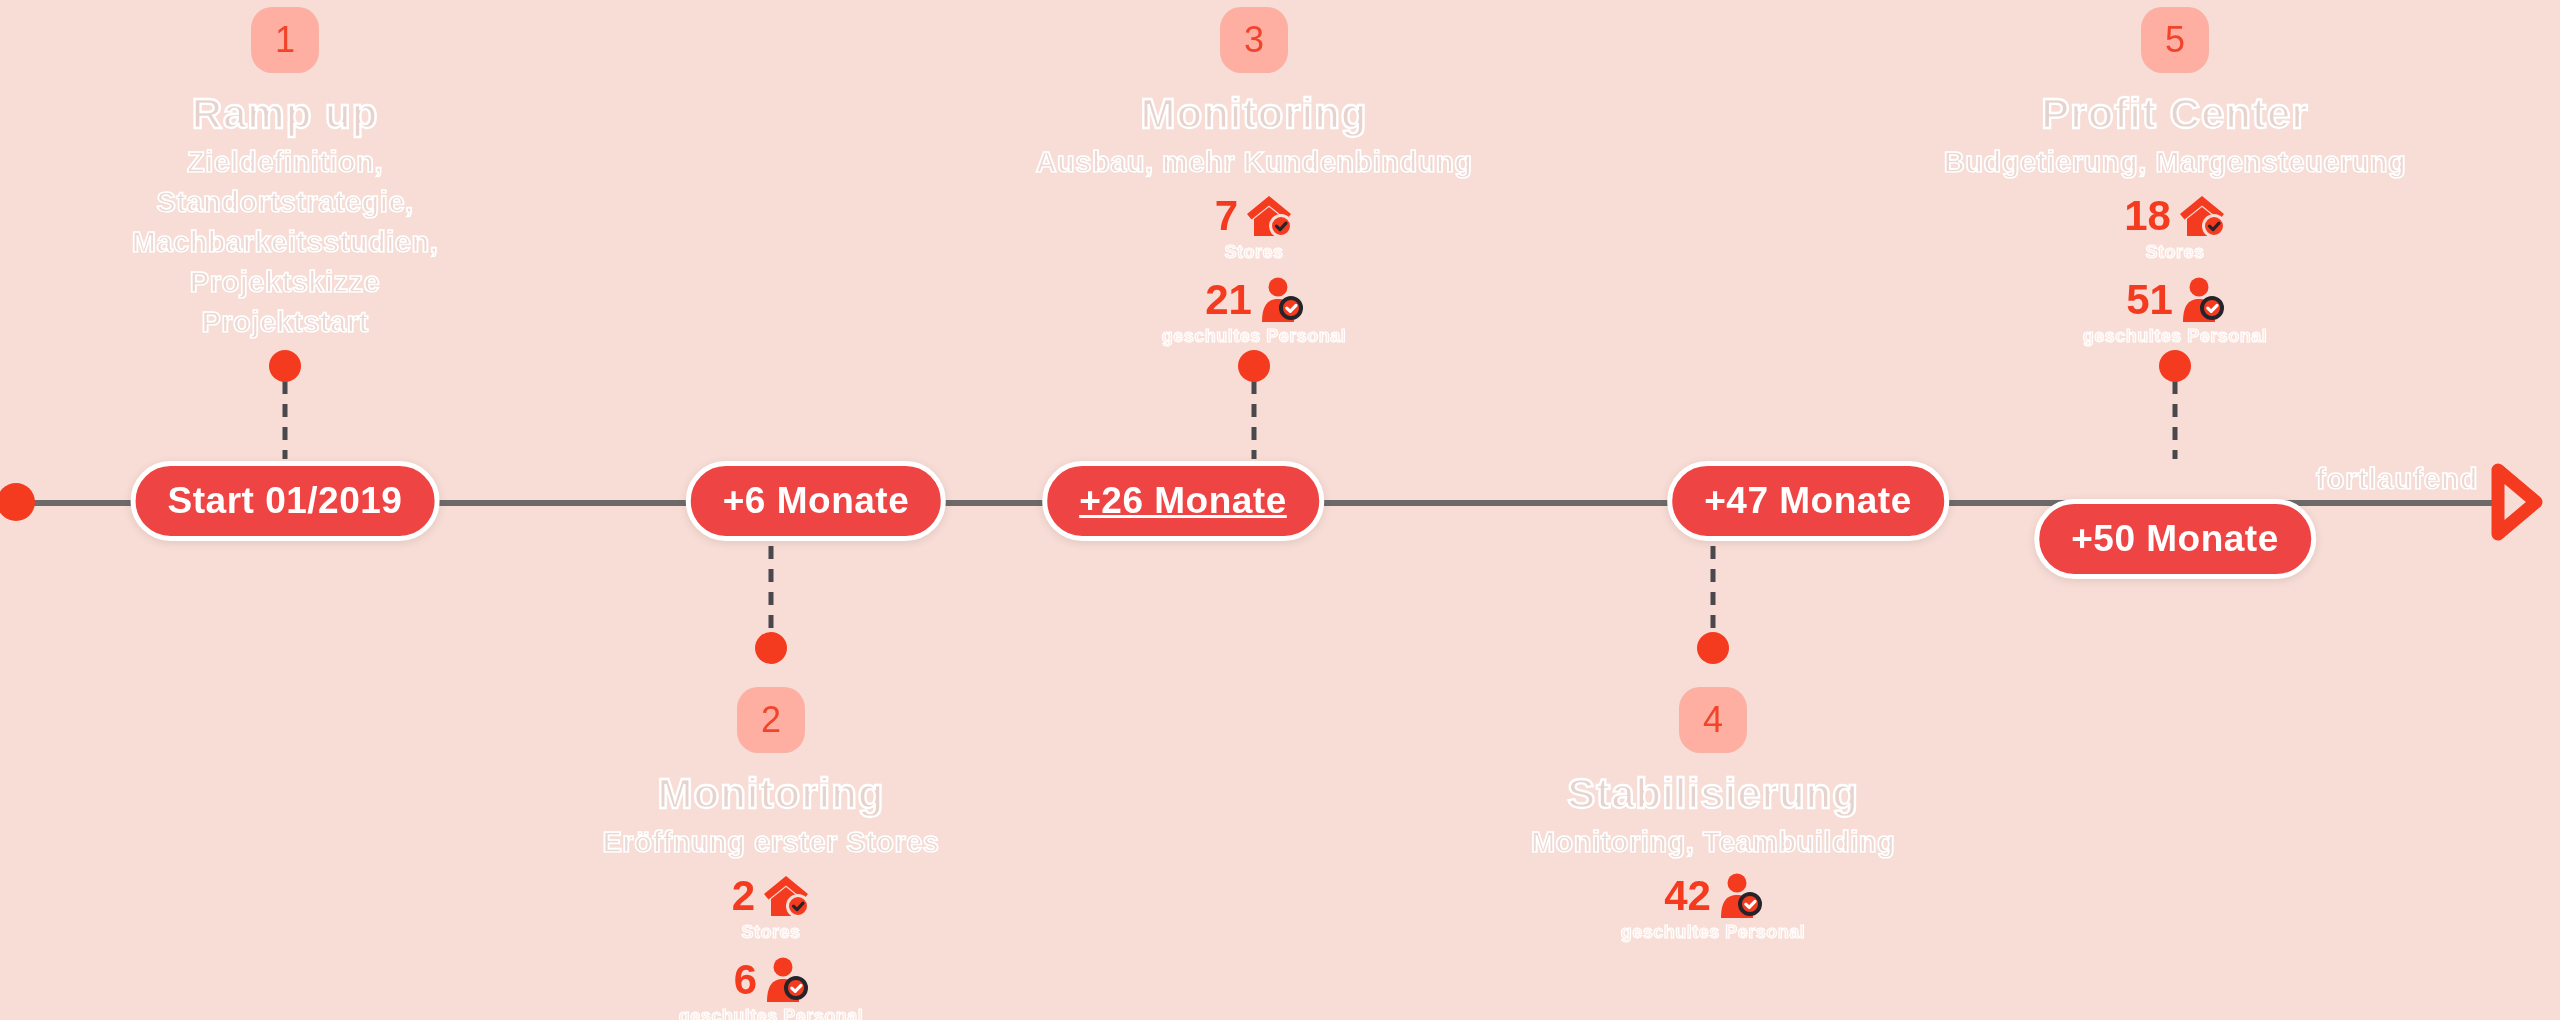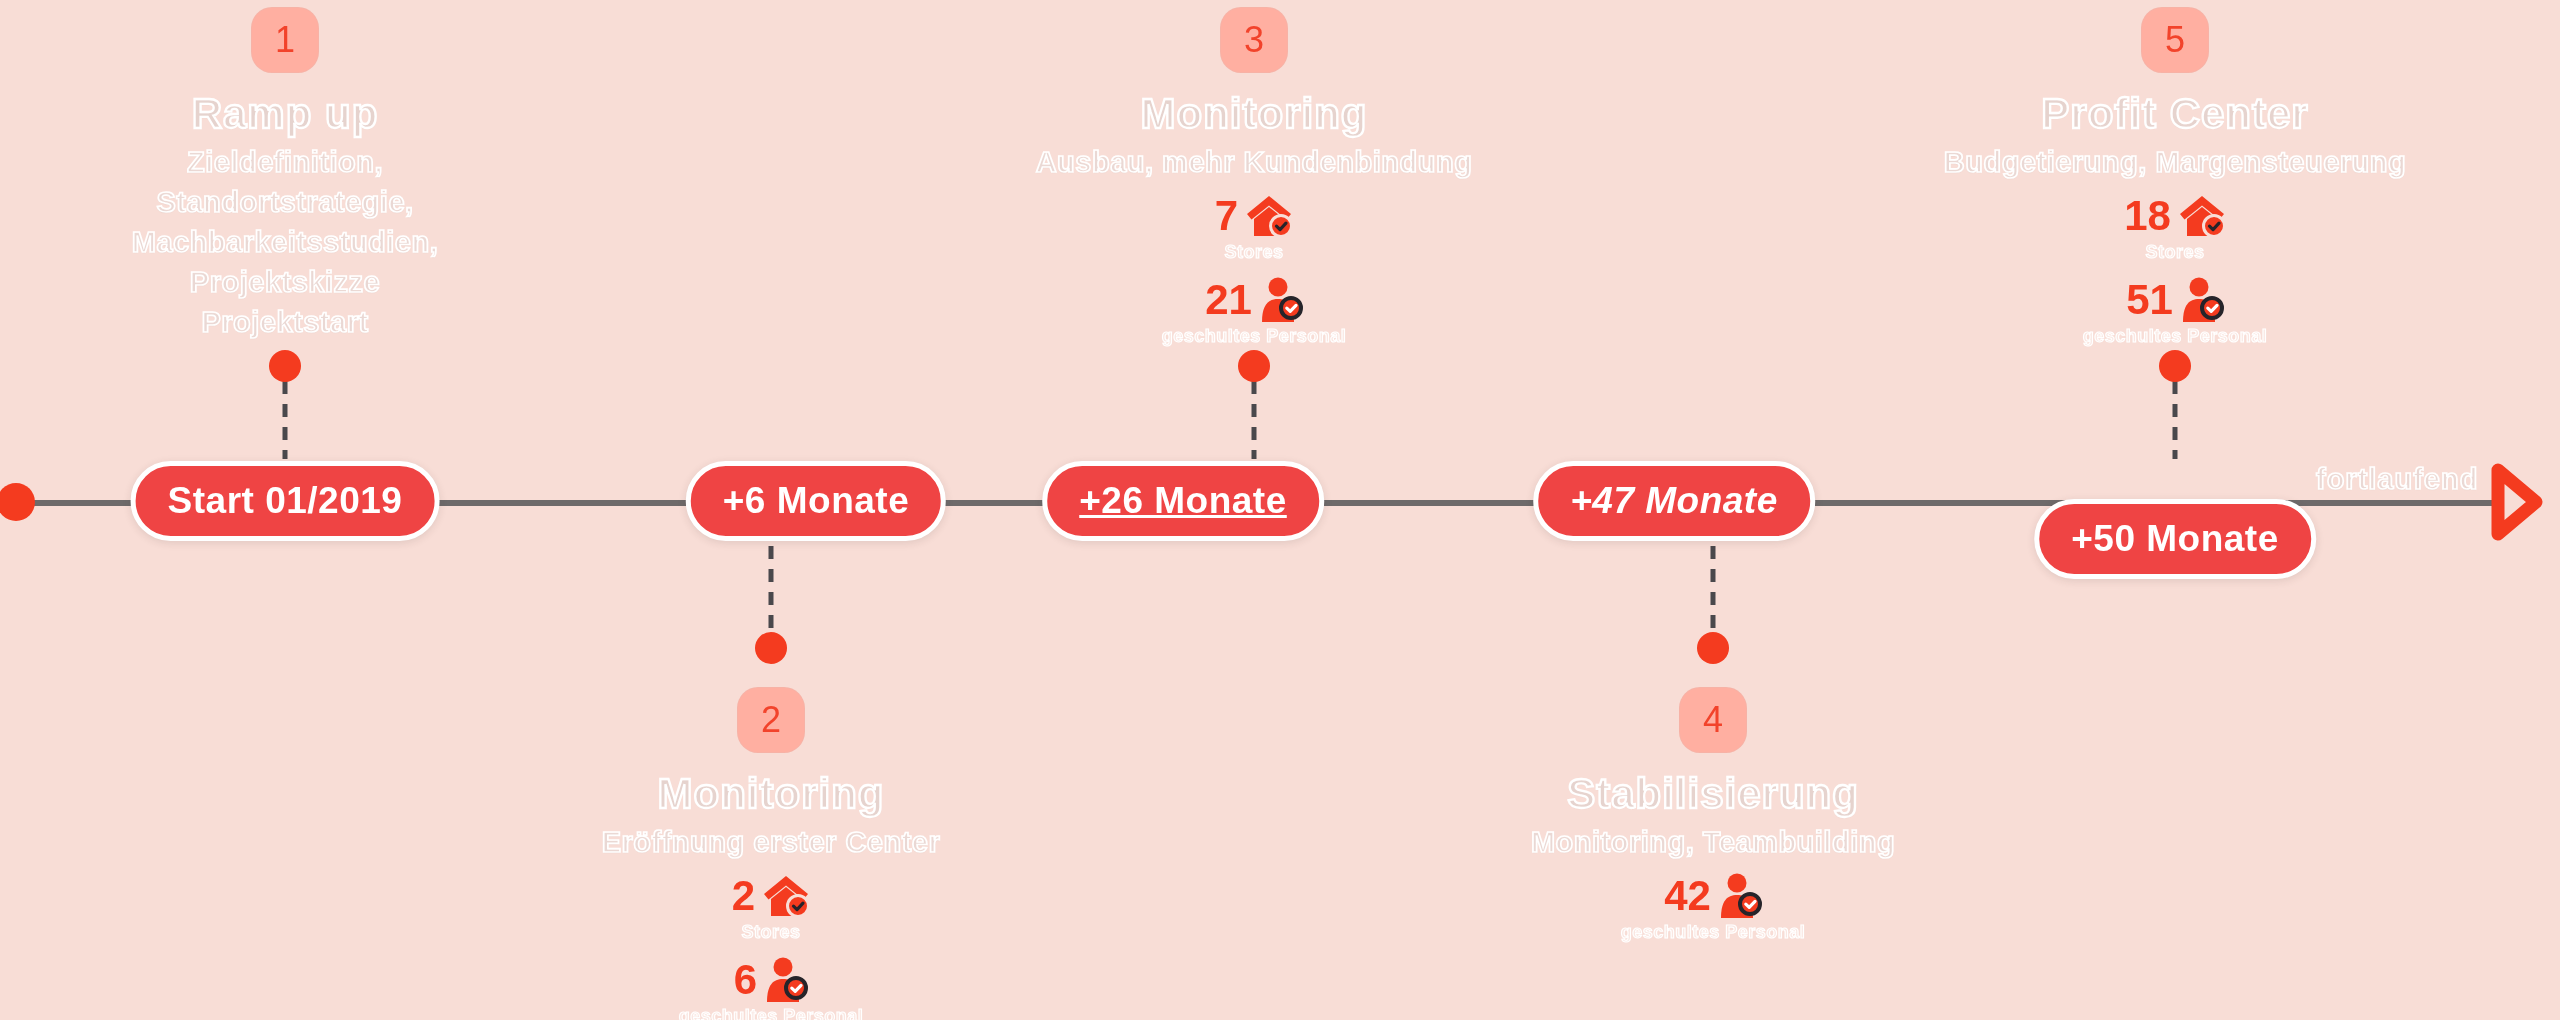--- a/index.html
+++ b/index.html
@@ -82,21 +82,21 @@
       </div>
       <div class="pill" style="left: 816px;"><span>+6 Monate</span></div>
       <div class="connector bottom" style="left: 771px;"></div>
       <div class="dot" style="left: 755px; top: 632px;"></div>
       <div class="milestone bottom" style="left: 771px;">
         <div class="badge">
           <span>2</span>
         </div>
         <div class="m-title outline-lg">Monitoring</div>
         <div class="m-desc">
-          <div class="desc-line outline-md">Eröffnung erster Center</div>
+          <div class="desc-line outline-md">Eröffnung erster Stores</div>
         </div>
         <div class="m-stats">
           <div class="stat">
             <div class="stat-row">
               <span class="stat-value">2</span>
               <span class="stat-icon">
                 <svg width="48" height="44" viewBox="0 0 48 44" aria-hidden="true">
        <path d="M24 2 L46 20 L41.5 25.5 L24 11.5 L6.5 25.5 L2 20 Z" fill="#f43b1f"></path>
        <path d="M9 25 L24 13 L39 25 V42 H9 Z" fill="#f43b1f"></path>
        <circle cx="36" cy="32" r="10.5" fill="#f43b1f" stroke="#f8ddd6" stroke-width="3"></circle>
@@ -157,21 +157,21 @@
        <path d="M3 46 C3 29 9 23 19 23 C29 23 35 29 35 46 Z" fill="#f43b1f"></path>
        <circle cx="32" cy="32" r="10" fill="#f43b1f" stroke="#26242a" stroke-width="4"></circle>
        <path d="M27.8 32.2 L31.2 35.4 L37 29.4" fill="none" stroke="#ffffff" stroke-width="3.2" stroke-linecap="round" stroke-linejoin="round"></path>
      </svg>
               </span>
             </div>
             <div class="stat-label outline-sm">geschultes Personal</div>
           </div>
         </div>
       </div>
-      <div class="pill" style="left: 1674px; font-style: italic;"><span>+47 Monate</span></div>
+      <div class="pill" style="left: 1808px;"><span>+47 Monate</span></div>
       <div class="connector bottom" style="left: 1713px;"></div>
       <div class="dot" style="left: 1697px; top: 632px;"></div>
       <div class="milestone bottom" style="left: 1713px;">
         <div class="badge">
           <span>4</span>
         </div>
         <div class="m-title outline-lg">Stabilisierung</div>
         <div class="m-desc">
           <div class="desc-line outline-md">Monitoring, Teambuilding</div>
         </div>

